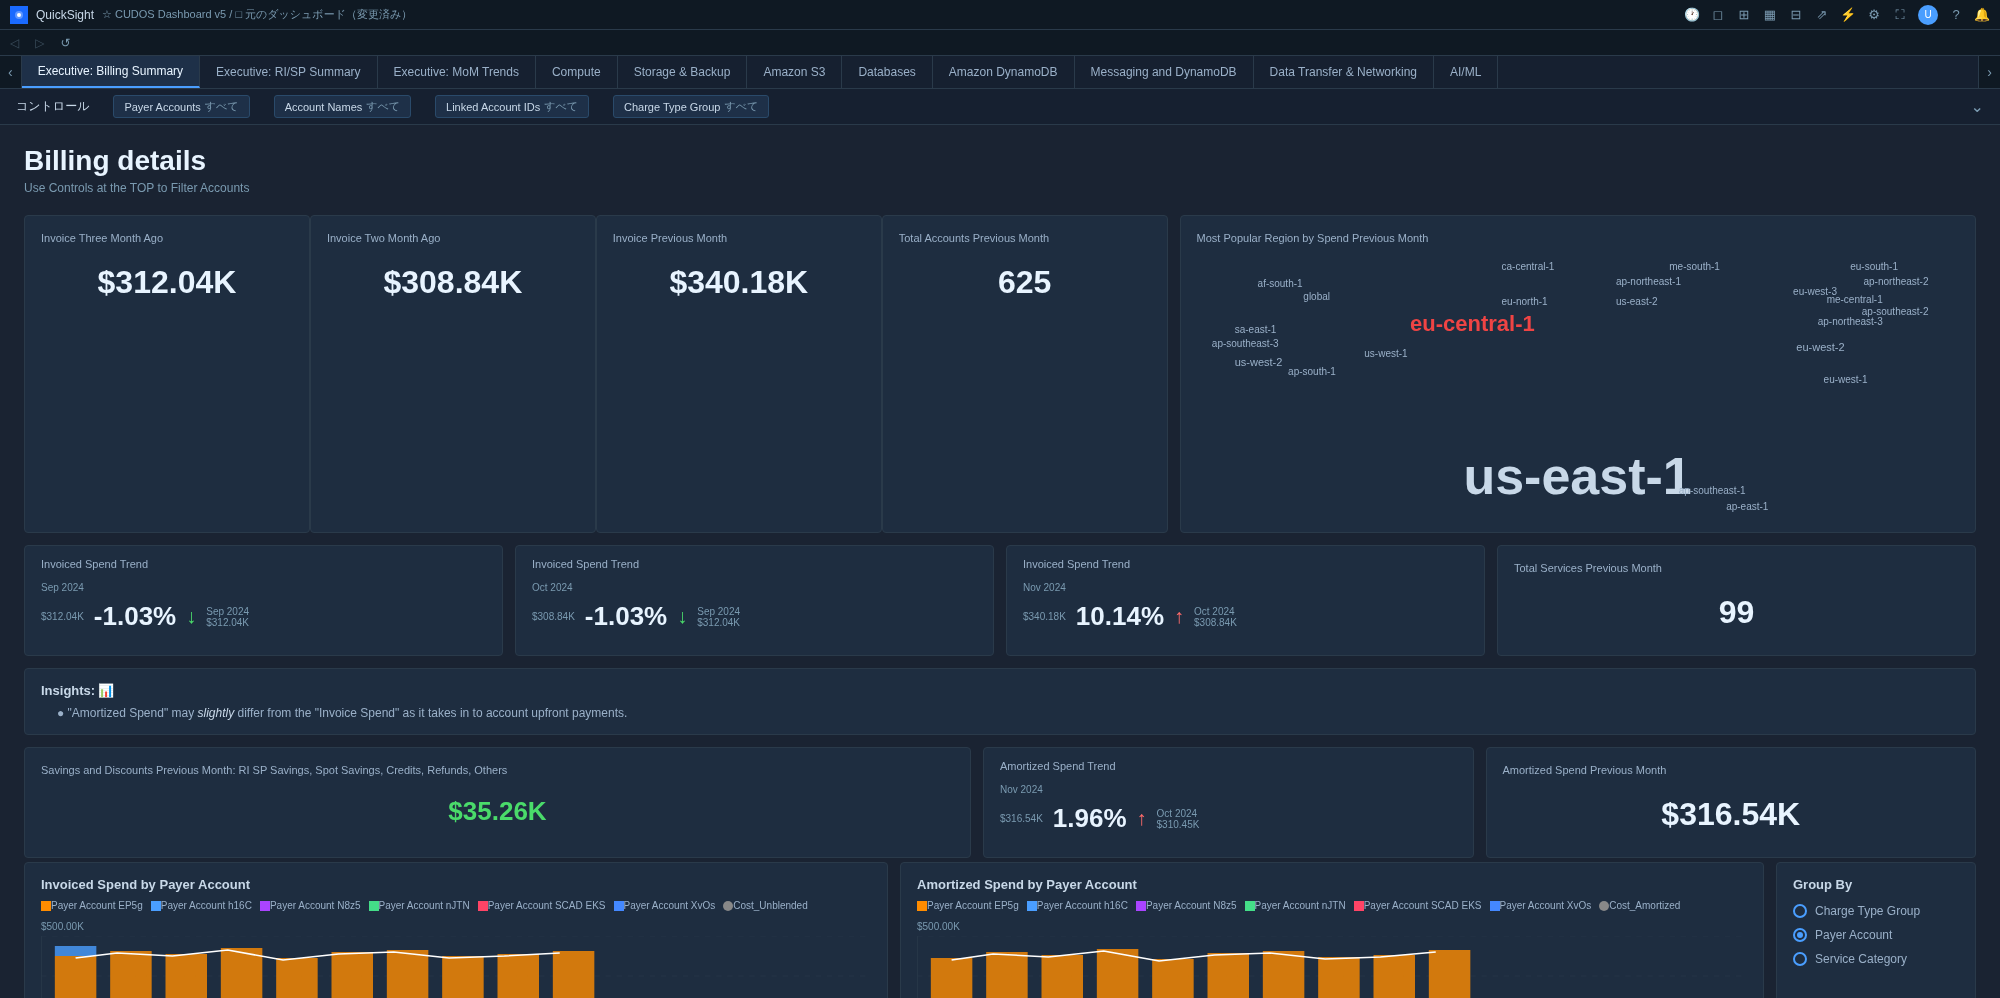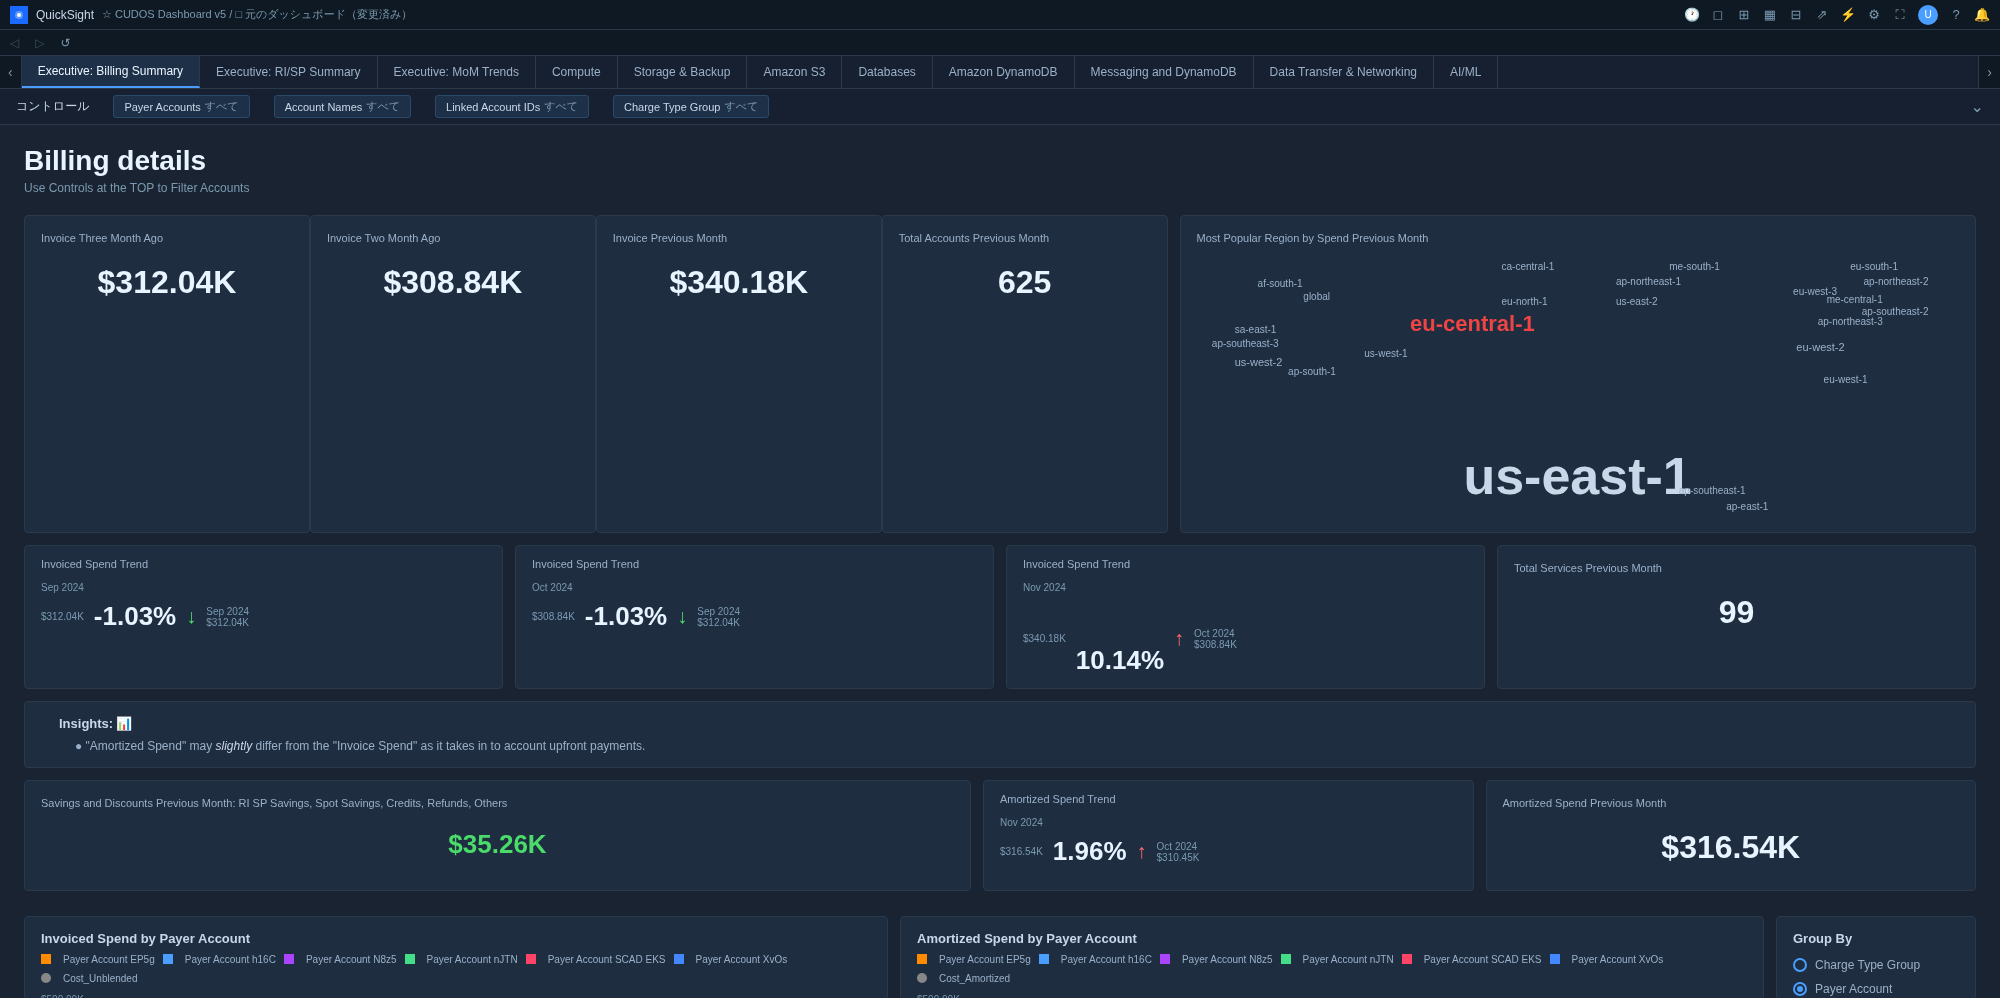--- a/index.html
+++ b/index.html
@@ -192,21 +192,21 @@
       display: flex;
       flex-direction: column;
       align-items: flex-start;
     }
 
     
     .insights-section {
       background: #1e2d40;
       border: 1px solid #2a3a4a;
       border-radius: 4px;
-      padding: 14px 34px;
+      padding: 14px 16px;
       margin-bottom: 12px;
     }
     .insights-title {
       color: #c8d8e8;
       font-size: 13px;
       font-weight: bold;
       margin-bottom: 8px;
       display: flex;
       align-items: center;
       gap: 6px;
@@ -260,22 +260,22 @@
       margin-bottom: 8px;
     }
     .legend-row {
       display: flex;
       flex-wrap: wrap;
       gap: 8px;
       margin-bottom: 10px;
     }
     .legend-item {
       display: flex;
-      align-items: flex-start;
-      gap: 12px;
+      align-items: flex-end;
+      gap: 0;
       font-size: 10px;
       color: #9ab0c8;
     }
     .legend-dot {
       width: 10px;
       height: 10px;
       border-radius: 50%;
     }
     .legend-rect {
       width: 10px;
@@ -522,21 +522,21 @@
       </div>
     </div>
 
     <div class="card trend-card" style="flex:1;">
       <div class="card-title">Invoiced Spend Trend</div>
       <div style="font-size:10px; color:#7a9ab0;">Nov 2024</div>
       <div class="trend-row">
         <div class="trend-sub">
           <span style="font-size:10px;color:#7a9ab0;">$340.18K</span>
         </div>
-        <div style="font-size:26px;font-weight:bold;color:#e8f4ff;margin-top:44px;">10.14%</div>
+        <div style="font-size:26px;font-weight:bold;color:#e8f4ff;">10.14%</div>
         <div class="trend-arrow-up" style="color:#ff6b6b;">↑</div>
         <div class="trend-sub" style="text-align:right;">
           <span style="font-size:10px;color:#7a9ab0;">Oct 2024</span>
           <span style="font-size:10px;color:#7a9ab0;">$308.84K</span>
         </div>
       </div>
     </div>
 
     <div class="card card-sm">
       <div class="card-title">Total Services Previous Month</div>
@@ -546,21 +546,21 @@
 
   <div class="insights-section">
     <div class="insights-title">
       <span>Insights: 📊</span>
     </div>
     <div class="insights-text">
       ● "Amortized Spend" may <em>slightly</em> differ from the "Invoice Spend" as it takes in to account upfront payments.
     </div>
   </div>
 
-  <div style="display:flex; gap:12px; margin-bottom:25px;">
+  <div style="display:flex; gap:12px; margin-bottom:4px;">
 
     <div class="card" style="flex:2;">
       <div class="card-title">Savings and Discounts Previous Month: RI SP Savings, Spot Savings, Credits, Refunds, Others</div>
       <div class="card-value green" style="font-size:26px;">$35.26K</div>
     </div>
 
     <div class="card trend-card" style="flex:1;">
       <div class="card-title">Amortized Spend Trend</div>
       <div style="font-size:10px; color:#7a9ab0;">Nov 2024</div>
       <div class="trend-row">

